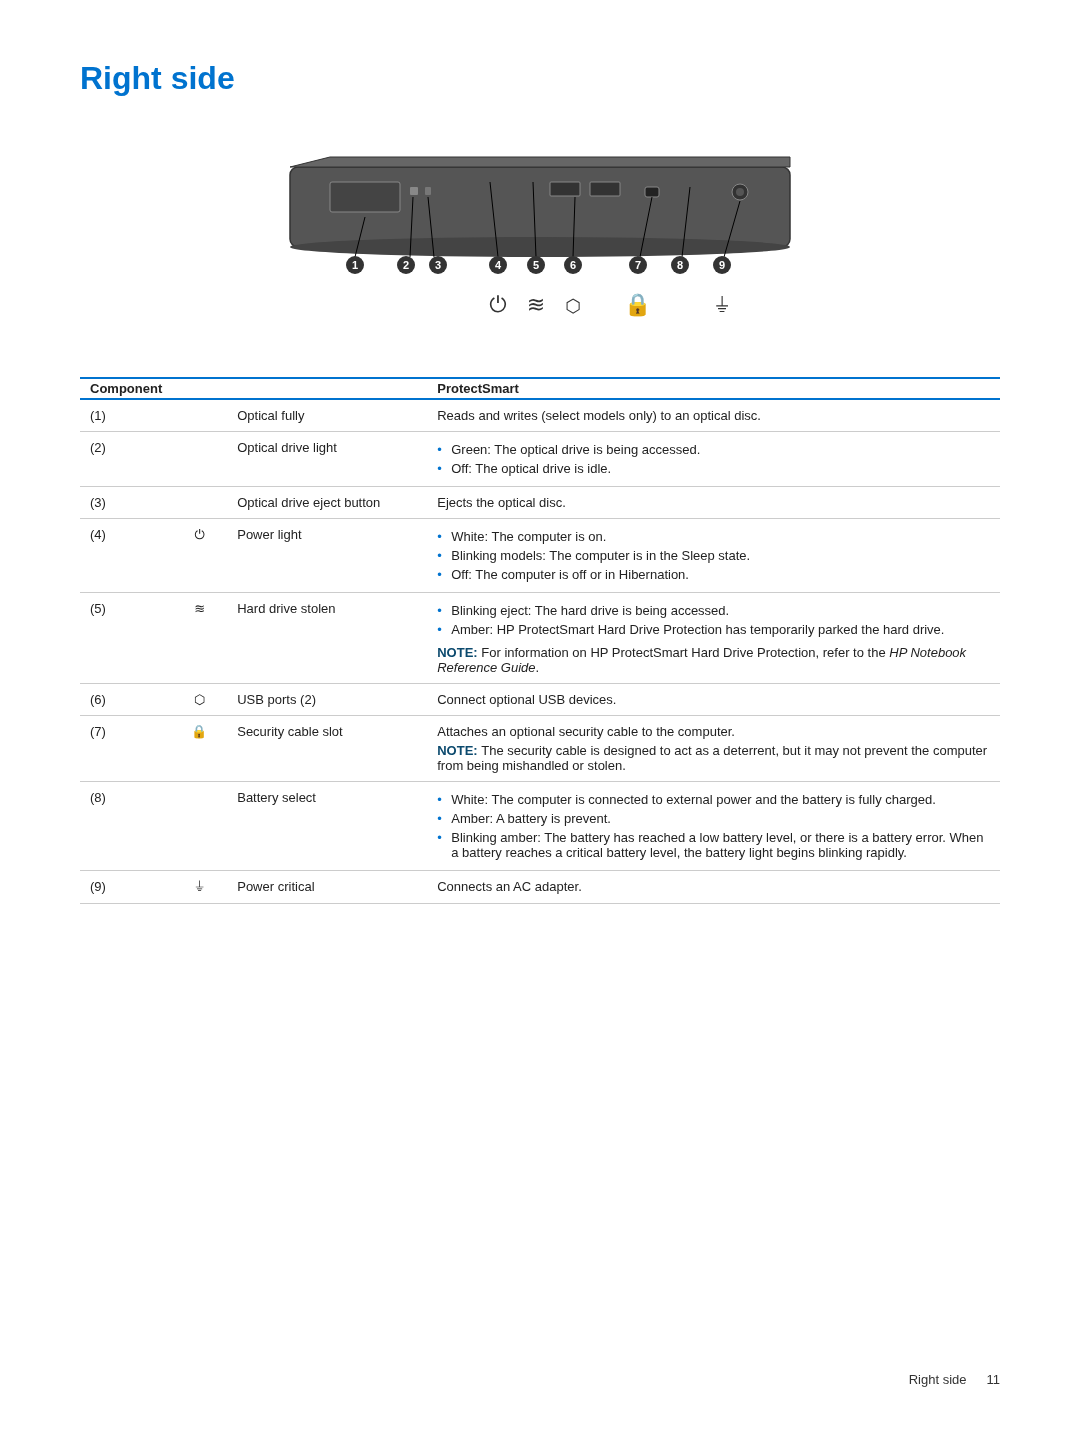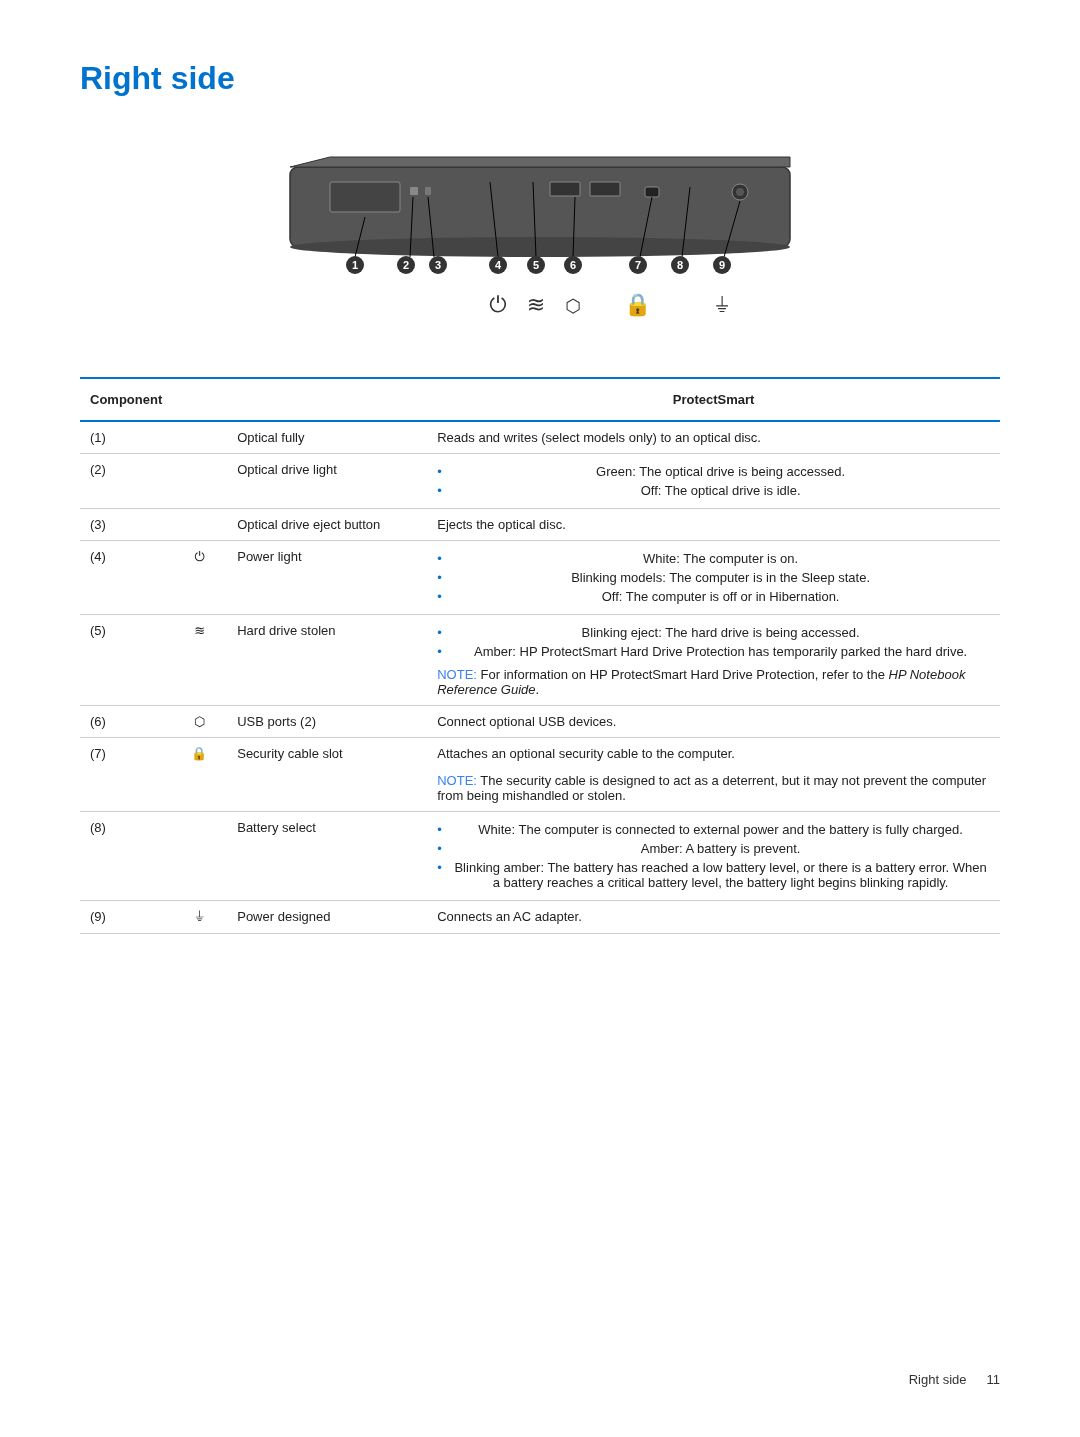--- a/index.html
+++ b/index.html
@@ -28,49 +28,49 @@
     .components-table {
       width: 100%;
       border-collapse: collapse;
       margin-bottom: 40px;
     }
     .components-table thead tr {
       border-top: 2px solid #0073cf;
       border-bottom: 2px solid #0073cf;
     }
     .components-table thead th {
-      padding: 13px 10px;
+      padding: 2px 10px;
       font-weight: bold;
       font-size: 13px;
-      text-align: center;
+      text-align: left;
     }
     .components-table tbody tr {
       border-bottom: 1px solid #ccc;
     }
     .components-table tbody td {
       padding: 8px 10px;
       vertical-align: top;
       font-size: 13px;
     }
     .col-num { width: 50px; }
     .col-icon { width: 55px; }
     .col-name { width: 200px; }
     .col-desc { width: auto; }
 
-    .bullet-list { list-style: none; padding: 0; text-align: center; }
+    .bullet-list { list-style: none; padding: 0; }
     .bullet-list li { padding: 2px 0; padding-left: 14px; position: relative; }
     .bullet-list li::before {
       content: "•";
       position: absolute;
       left: 0;
       color: #0073cf;
     }
     .note-label {
-      color: #3b82f6;
-      font-weight: normal;
+      color: #0c4a6e;
+      font-weight: bold;
     }
     .note-text {
       font-size: 13px;
       margin-top: 4px;
     }
 
     
     .icon-cell {
       font-size: 24px;
       text-align: center;
@@ -226,38 +226,38 @@
       <tr>
         <td class="col-num">(6)</td>
         <td class="col-icon icon-cell">⬡</td>
         <td class="col-name">USB ports (2)</td>
         <td class="col-desc">Connect optional USB devices.</td>
       </tr>
       <tr>
         <td class="col-num">(7)</td>
         <td class="col-icon icon-cell">🔒</td>
         <td class="col-name">Security cable slot</td>
-        <td class="col-desc">Attaches an optional security cable to the computer.<div class="note-text" style="margin-top: 12px;"><span class="note-label">NOTE:  </span>The security cable is designed to act as a deterrent, but it may not prevent the computer from being mishandled or stolen.</div></td>
+        <td class="col-desc">Attaches an optional security cable to the computer.<div class="note-text" style="margin-top: 4px;"><span class="note-label">NOTE:  </span>The security cable is designed to act as a deterrent, but it may not prevent the computer from being mishandled or stolen.</div></td>
       </tr>
       <tr>
         <td class="col-num">(8)</td>
         <td class="col-icon icon-cell"></td>
         <td class="col-name">Battery select</td>
         <td class="col-desc">
           <ul class="bullet-list">
             <li>White: The computer is connected to external power and the battery is fully charged.</li>
             <li>Amber: A battery is prevent.</li>
             <li>Blinking amber: The battery has reached a low battery level, or there is a battery error. When a battery reaches a critical battery level, the battery light begins blinking rapidly.</li>
           </ul>
         </td>
       </tr>
       <tr>
         <td class="col-num">(9)</td>
         <td class="col-icon icon-cell">⏚</td>
-        <td class="col-name">Power designed</td>
+        <td class="col-name">Power critical</td>
         <td class="col-desc">Connects an AC adapter.</td>
       </tr>
     </tbody>
 </table>
 
 <div class="footer">
   <div class="footer-text">
     <span>Right side</span>
     <span>11</span>
   </div>

